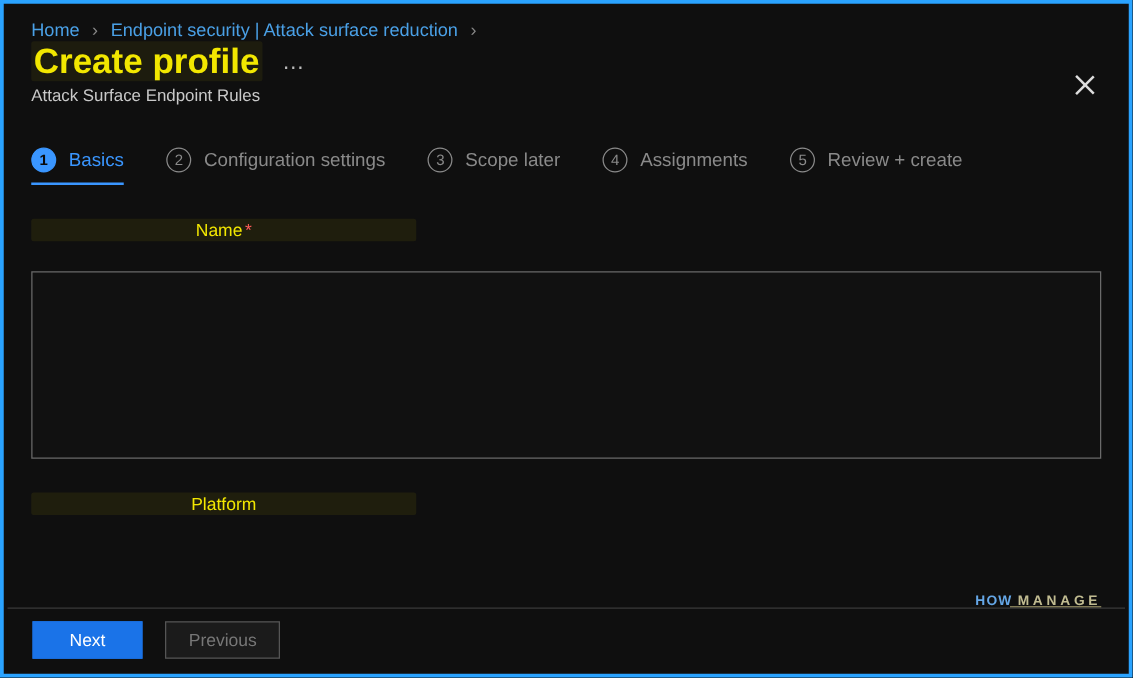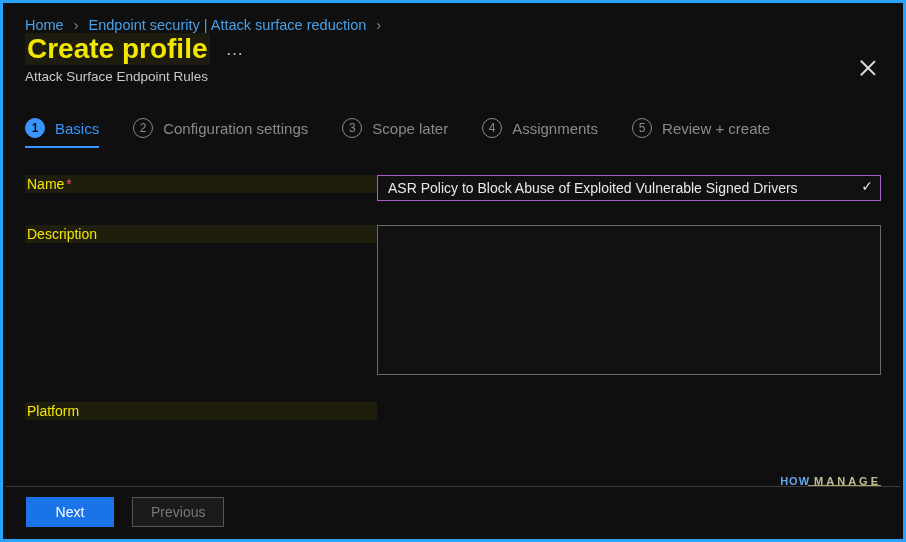--- a/index.html
+++ b/index.html
@@ -105,27 +105,28 @@
     font-weight: 600;
   }
   
   .form-area { margin-top: 26px; }
   .form-row {
     display: flex;
     align-items: flex-start;
     margin-bottom: 24px;
   }
   .form-label {
-    width: 352px;
+    width: 308px;
     color: #f2e700;
     font-size: 14px;
     background: rgba(255,235,0,0.07);
     display: inline-block;
     padding: 1px 2px;
     border-radius: 2px;
+    text-align: center;
   }
   .req { color: #ff5a5a; margin-left: 2px; }
   .field-wrap { flex: 1; position: relative; }
   .text-input {
     width: 100%;
     height: 26px;
     background: #111;
     color: #e8e8e8;
     border: 1px solid #a85fd0;
     outline: none;
@@ -271,30 +272,23 @@
   </div>
 
   <div class="form-area">
 
     <div class="form-row">
       <div>
         <span class="form-label">
           <span>Name</span><span class="req">*</span>
         </span>
       </div>
-      <div class="field-wrap">
-        <input type="text" class="text-input" value="ASR Policy to Block Abuse of Exploited Vulnerable Signed Drivers" style="">
-        <span class="check-icon">✓</span>
-      </div>
     </div>
 
     <div class="form-row">
-      <div>
-        <span class="form-label">Description</span>
-      </div>
       <div class="field-wrap">
         <textarea class="textarea" style=""></textarea>
       </div>
     </div>
 
     <div class="form-row" style="margin-top:6px;">
       <div>
         <span class="form-label">Platform</span>
       </div>
     </div>

